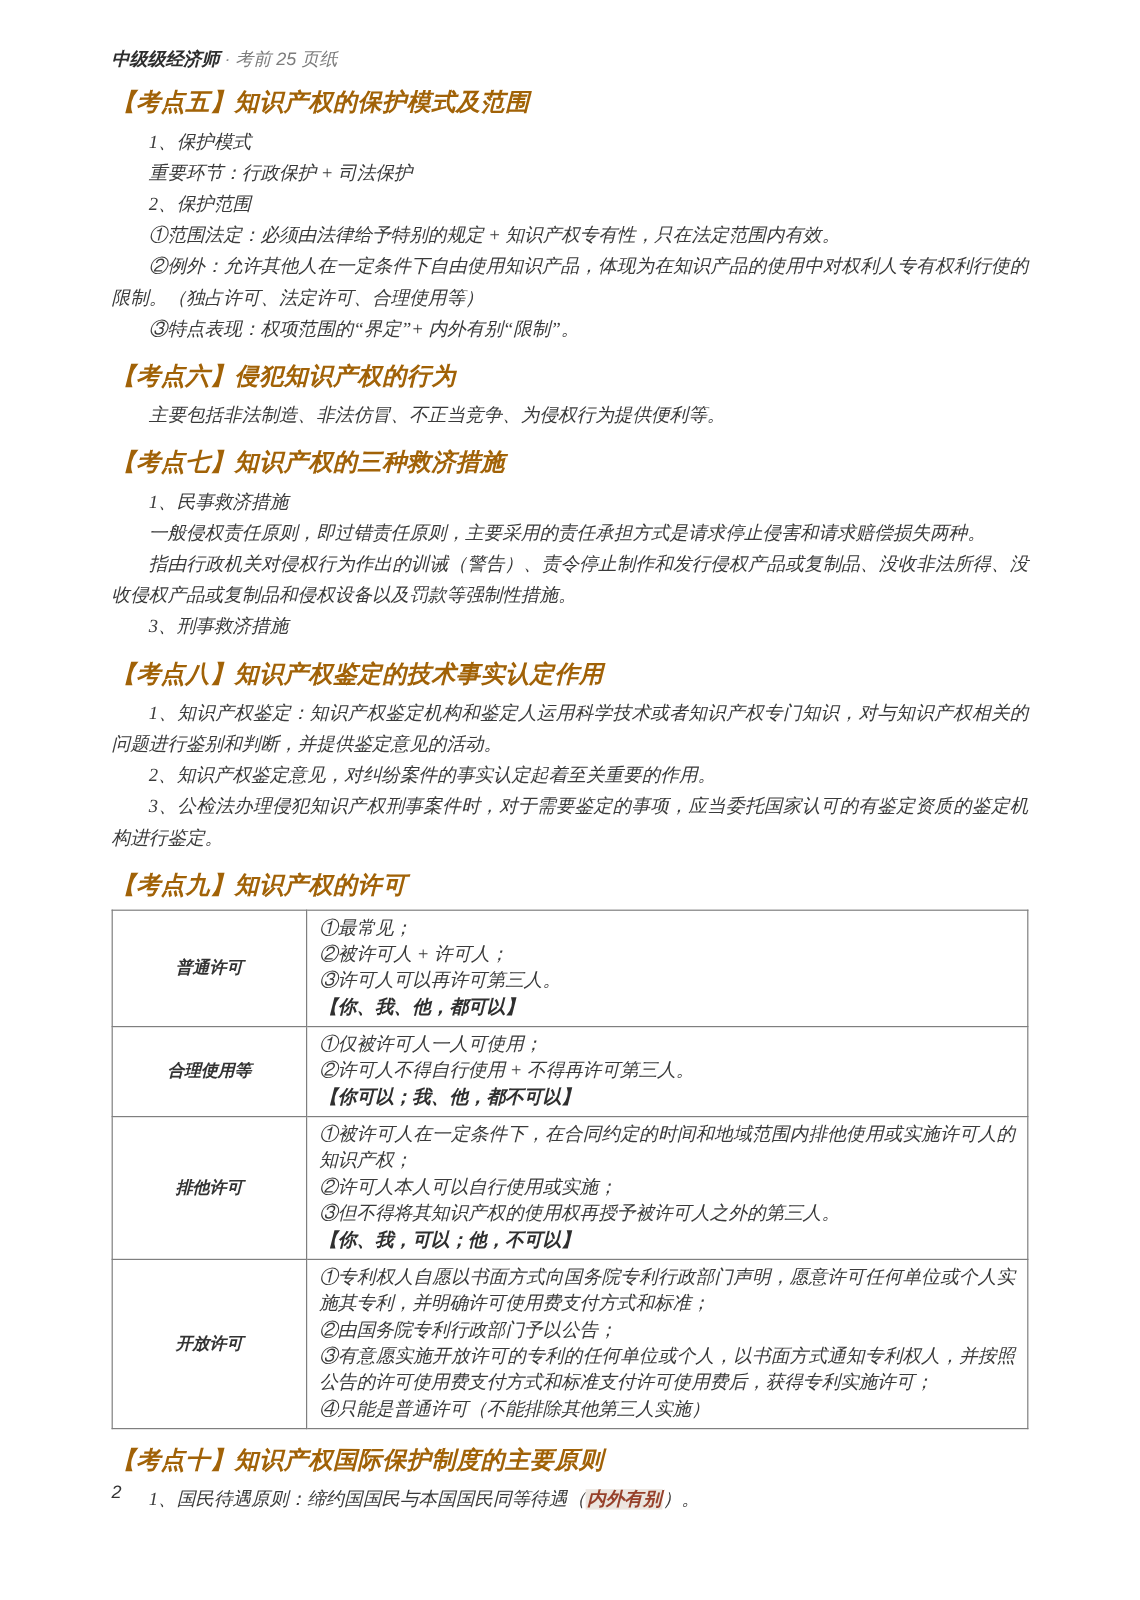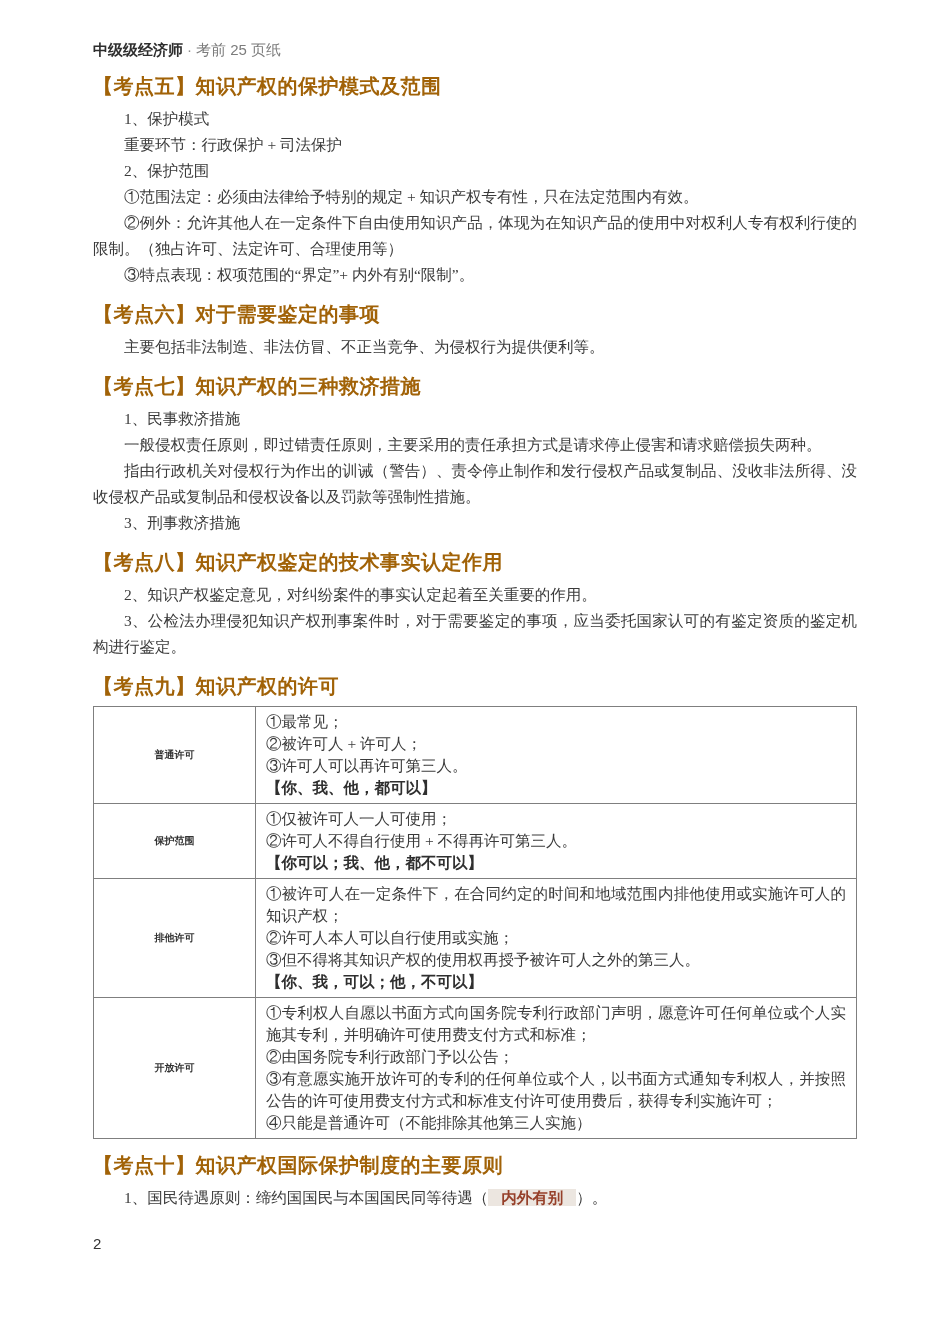--- a/index.html
+++ b/index.html
@@ -9,20 +9,21 @@
     height: 1333px;
     overflow: hidden;
     font-family: "Liberation Serif", "DejaVu Serif", serif;
     color: #3a3a3a;
   }
   .page {
     width: 950px;
     height: 1300px;
     padding: 40px 93px 0 93px;
     position: relative;
+    font-style: italic;
   }
   
   .doc-header {
     font-family: "Liberation Sans", "DejaVu Sans", sans-serif;
     font-size: 15px;
     line-height: 20px;
   }
   .doc-header .brand { font-weight: bold; color: #2e2e2e; }
   .doc-header .sep   { color: #8a8a8a; padding: 0 4px; }
   .doc-header .sub   { color: #7c7c7c; }
@@ -54,21 +55,21 @@
   }
   table.license-table td {
     border: 1px solid #7f7f7f;
     vertical-align: middle;
   }
   td.label-cell {
     width: 162px;
     text-align: center;
     font-family: "Liberation Sans", "DejaVu Sans", sans-serif;
     font-weight: bold;
-    font-size: 10px;
+    font-size: 14px;
     color: #333333;
   }
   td.desc-cell {
     padding: 4px 10px;
     font-size: 15.5px;
     line-height: 22px;
     color: #3a3a3a;
     text-align: justify;
   }
   td.desc-cell .summary-line {
@@ -76,21 +77,21 @@
     font-weight: bold;
     color: #2f2f2f;
   }
 
   
   .hl-term {
     background: #ece6e0;
     color: #96402a;
     font-weight: bold;
     font-family: "Liberation Sans", "DejaVu Sans", sans-serif;
-    padding: 0 13px;
+    padding: 0 1px;
   }
 
   
   .page-number {
     position: absolute;
     left: 93px;
     bottom: 48px;
     font-family: "Liberation Sans", "DejaVu Sans", sans-serif;
     font-size: 15px;
     color: #333333;
@@ -106,47 +107,48 @@
   </div>
 
   <h2 class="section-heading">【考点五】知识产权的保护模式及范围</h2>
   <p class="body-par">1、保护模式</p>
   <p class="body-par">重要环节：行政保护 + 司法保护</p>
   <p class="body-par">2、保护范围</p>
   <p class="body-par">①范围法定：必须由法律给予特别的规定 + 知识产权专有性，只在法定范围内有效。</p>
   <p class="body-par">②例外：允许其他人在一定条件下自由使用知识产品，体现为在知识产品的使用中对权利人专有权利行使的限制。（独占许可、法定许可、合理使用等）</p>
   <p class="body-par">③特点表现：权项范围的“界定”+ 内外有别“限制”。</p>
 
-  <h2 class="section-heading">【考点六】对于需要鉴定的事项</h2>
+  <h2 class="section-heading">【考点六】侵犯知识产权的行为</h2>
   <p class="body-par">主要包括非法制造、非法仿冒、不正当竞争、为侵权行为提供便利等。</p>
 
   <h2 class="section-heading">【考点七】知识产权的三种救济措施</h2>
   <p class="body-par">1、民事救济措施</p>
   <p class="body-par">一般侵权责任原则，即过错责任原则，主要采用的责任承担方式是请求停止侵害和请求赔偿损失两种。</p>
   <p class="body-par">指由行政机关对侵权行为作出的训诫（警告）、责令停止制作和发行侵权产品或复制品、没收非法所得、没收侵权产品或复制品和侵权设备以及罚款等强制性措施。</p>
   <p class="body-par">3、刑事救济措施</p>
 
   <h2 class="section-heading">【考点八】知识产权鉴定的技术事实认定作用</h2>
+  <p class="body-par">1、知识产权鉴定：知识产权鉴定机构和鉴定人运用科学技术或者知识产权专门知识，对与知识产权相关的问题进行鉴别和判断，并提供鉴定意见的活动。</p>
   <p class="body-par">2、知识产权鉴定意见，对纠纷案件的事实认定起着至关重要的作用。</p>
   <p class="body-par">3、公检法办理侵犯知识产权刑事案件时，对于需要鉴定的事项，应当委托国家认可的有鉴定资质的鉴定机构进行鉴定。</p>
 
   <h2 class="section-heading">【考点九】知识产权的许可</h2>
   <table class="license-table">
     <tbody>
         <tr>
       <td class="label-cell">普通许可</td>
       <td class="desc-cell">
         <div>①最常见；</div>
         <div>②被许可人 + 许可人；</div>
         <div>③许可人可以再许可第三人。</div>
         <div class="summary-line">【你、我、他，都可以】</div>
       </td>
     </tr>
     <tr>
-      <td class="label-cell">保护范围</td>
+      <td class="label-cell">合理使用等</td>
       <td class="desc-cell">
         <div>①仅被许可人一人可使用；</div>
         <div>②许可人不得自行使用 + 不得再许可第三人。</div>
         <div class="summary-line">【你可以；我、他，都不可以】</div>
       </td>
     </tr>
     <tr>
       <td class="label-cell">排他许可</td>
       <td class="desc-cell">
         <div>①被许可人在一定条件下，在合同约定的时间和地域范围内排他使用或实施许可人的知识产权；</div>

